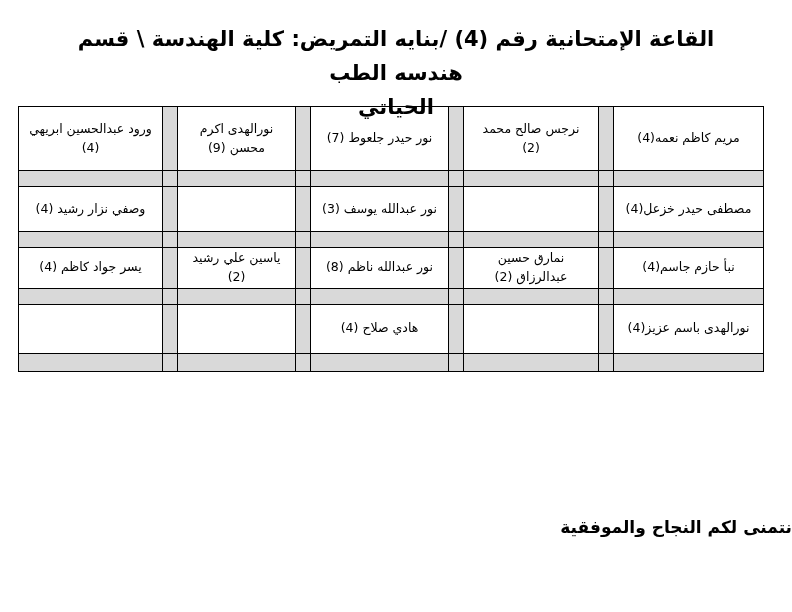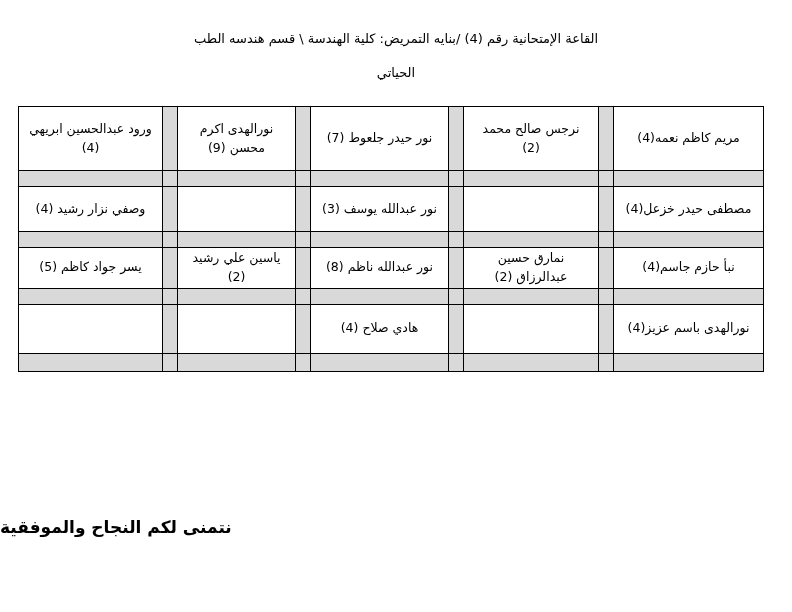--- a/index.html
+++ b/index.html
@@ -12,22 +12,22 @@
     font-family: "DejaVu Sans", sans-serif;
     color: #000;
   }
   .doc-title {
     position: absolute;
     top: 22px;
     left: 66px;
     width: 660px;
     text-align: center;
     direction: rtl;
-    font-weight: normal;
-    font-size: 13px;
+    font-weight: bold;
+    font-size: 21px;
     line-height: 34px;
     white-space: pre-line;
   }
   table.seating {
     position: absolute;
     top: 106px;
     left: 18px;
     border-collapse: collapse;
     direction: rtl;
     table-layout: fixed;
@@ -48,21 +48,21 @@
   tr.r3 { height: 38px; }
   tr.r4 { height: 49px; }
   tr.r5 { height: 44px; }
   tr.rsep { height: 16px; }
   tr.rsep2 { height: 18px; }
   .doc-footer {
     position: absolute;
     top: 517px;
     left: 0;
     width: 100%;
-    text-align: left;
+    text-align: right;
     direction: rtl;
     font-weight: bold;
     font-size: 17px;
   }
 </style>
 </head>
 <body>
 
 <div class="page">
 
@@ -137,21 +137,21 @@
     <tr class="r3">
       <td>نبأ حازم جاسم(4)</td>
       <td class="sep"></td>
       <td>نمارق حسين
 عبدالرزاق (2)</td>
       <td class="sep"></td>
       <td>نور عبدالله ناظم (8)</td>
       <td class="sep"></td>
       <td>ياسين علي رشيد (2)</td>
       <td class="sep"></td>
-      <td>يسر جواد كاظم (5)</td>
+      <td>يسر جواد كاظم (4)</td>
     </tr>
 
     <tr class="rsep">
       <td class="sep"></td>
           <td class="sep"></td>
           <td class="sep"></td>
           <td class="sep"></td>
           <td class="sep"></td>
           <td class="sep"></td>
           <td class="sep"></td>

